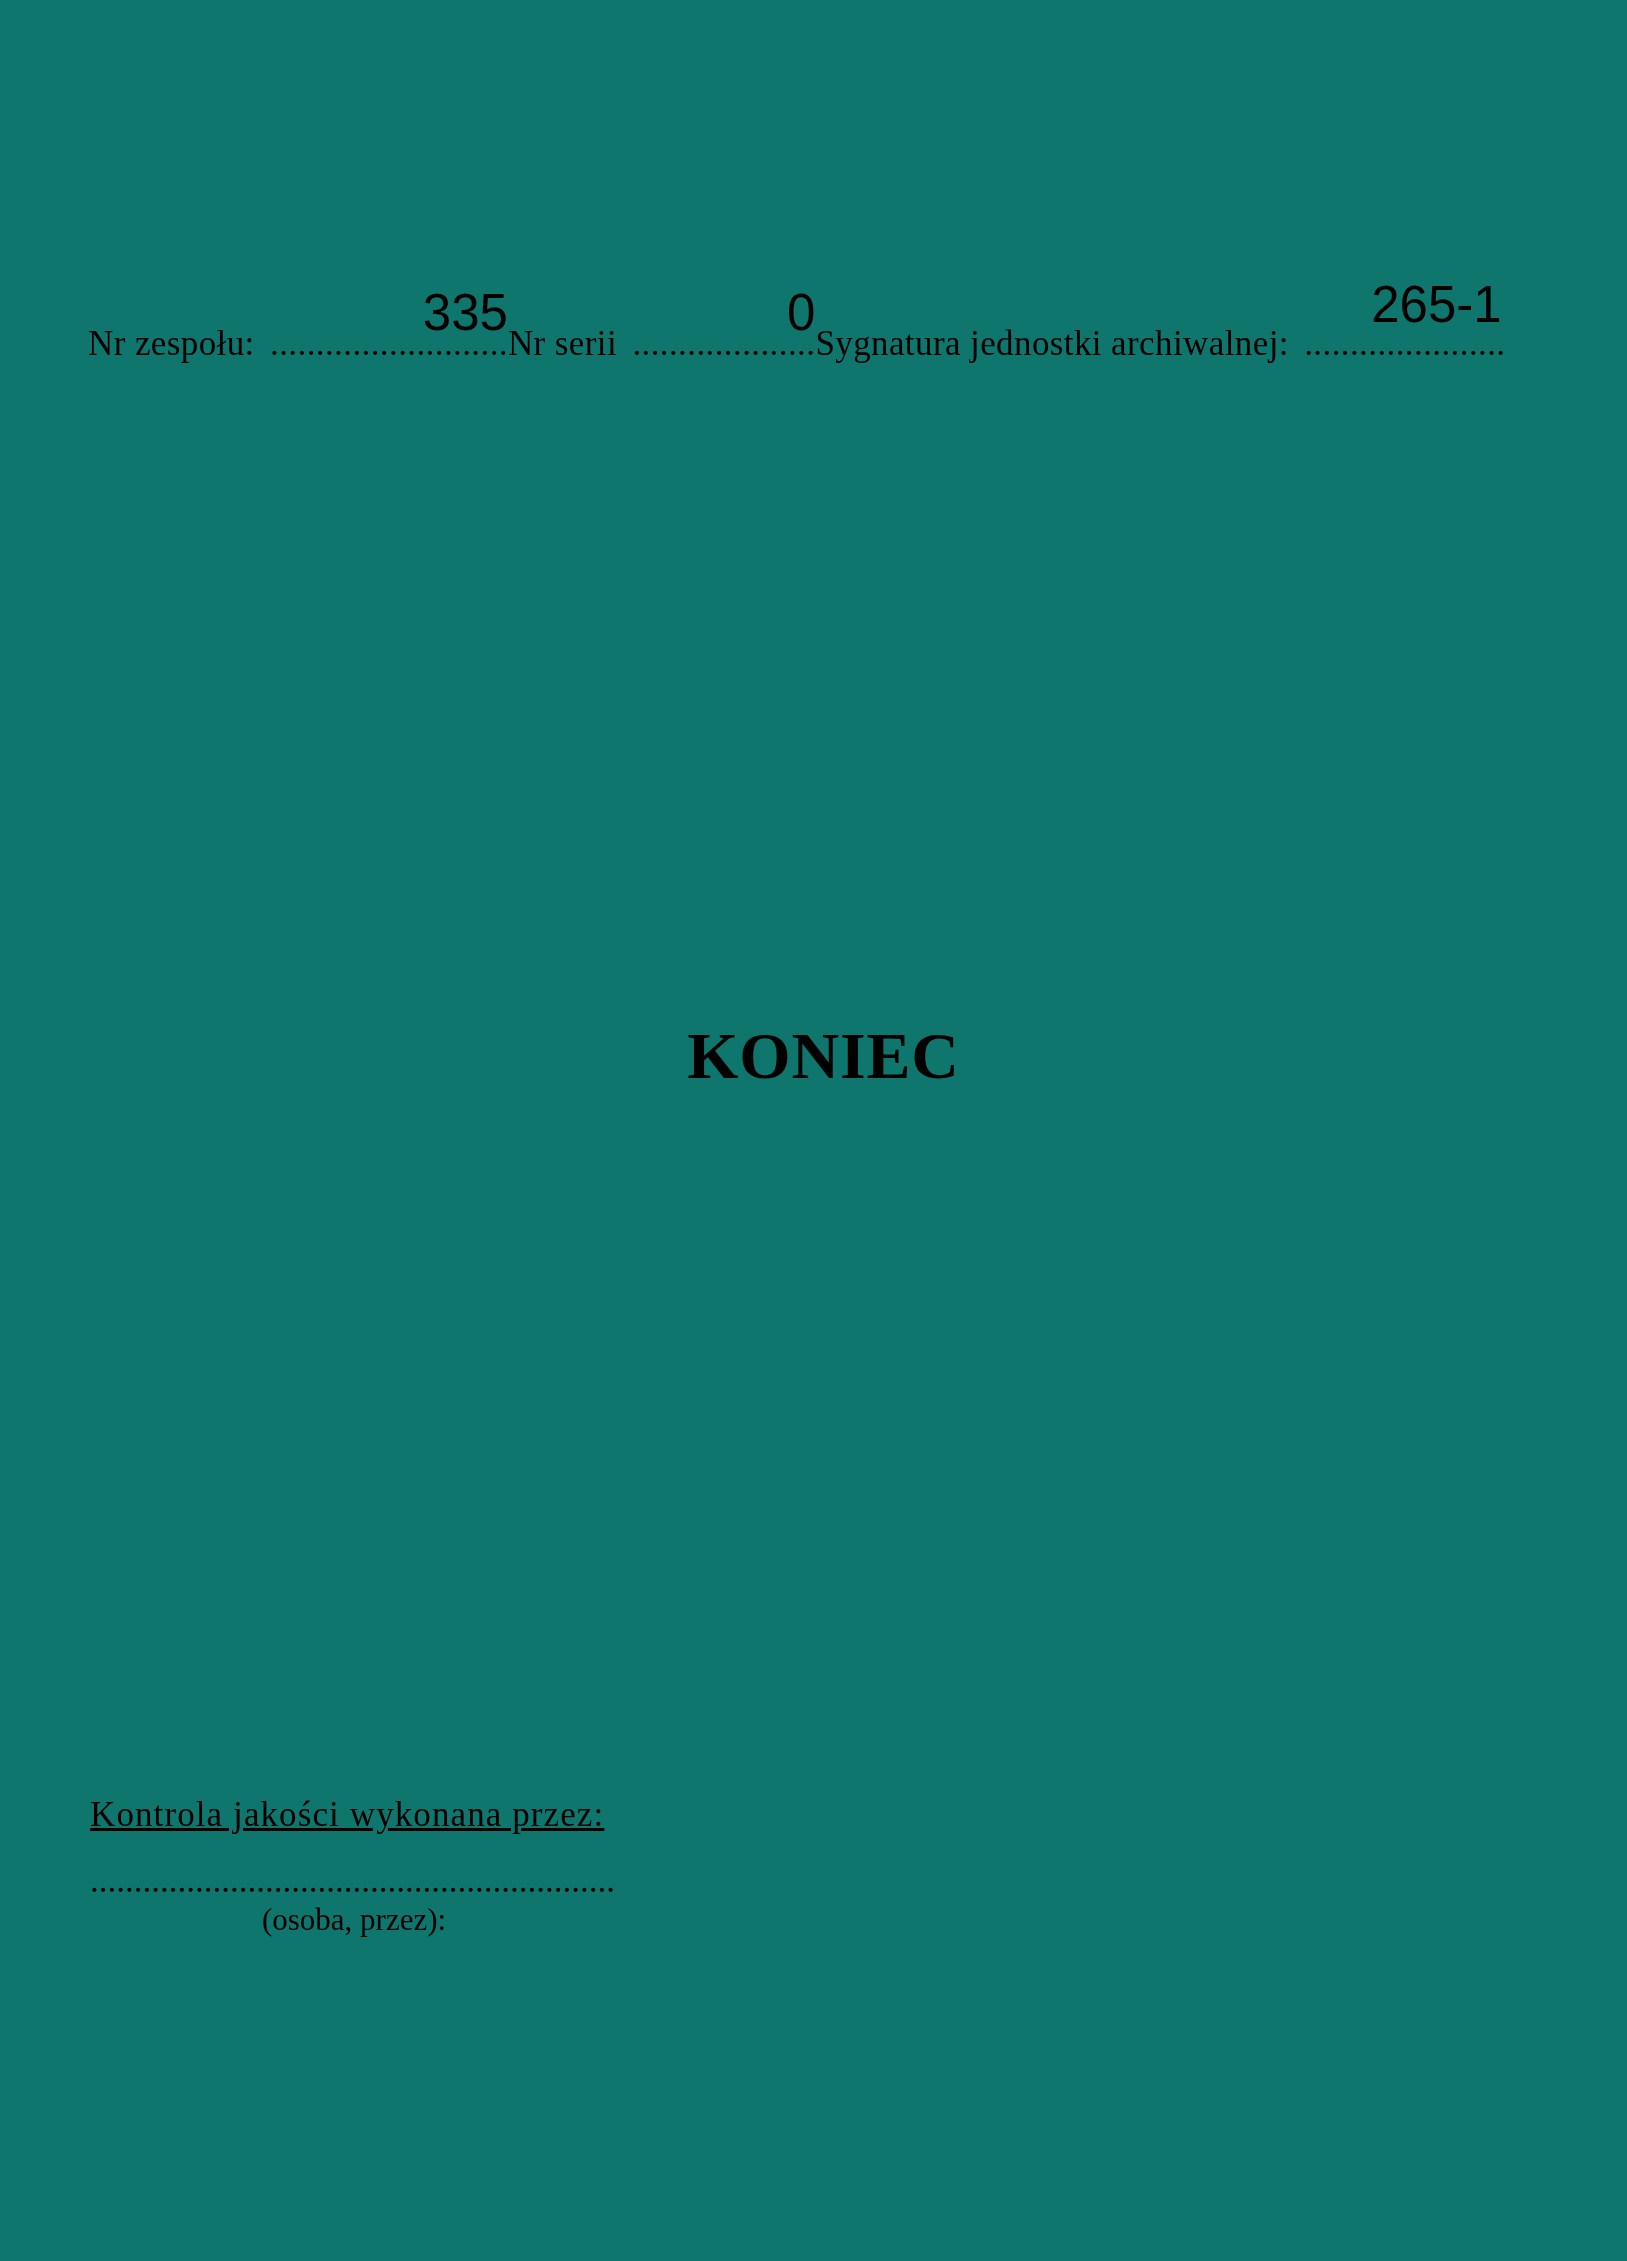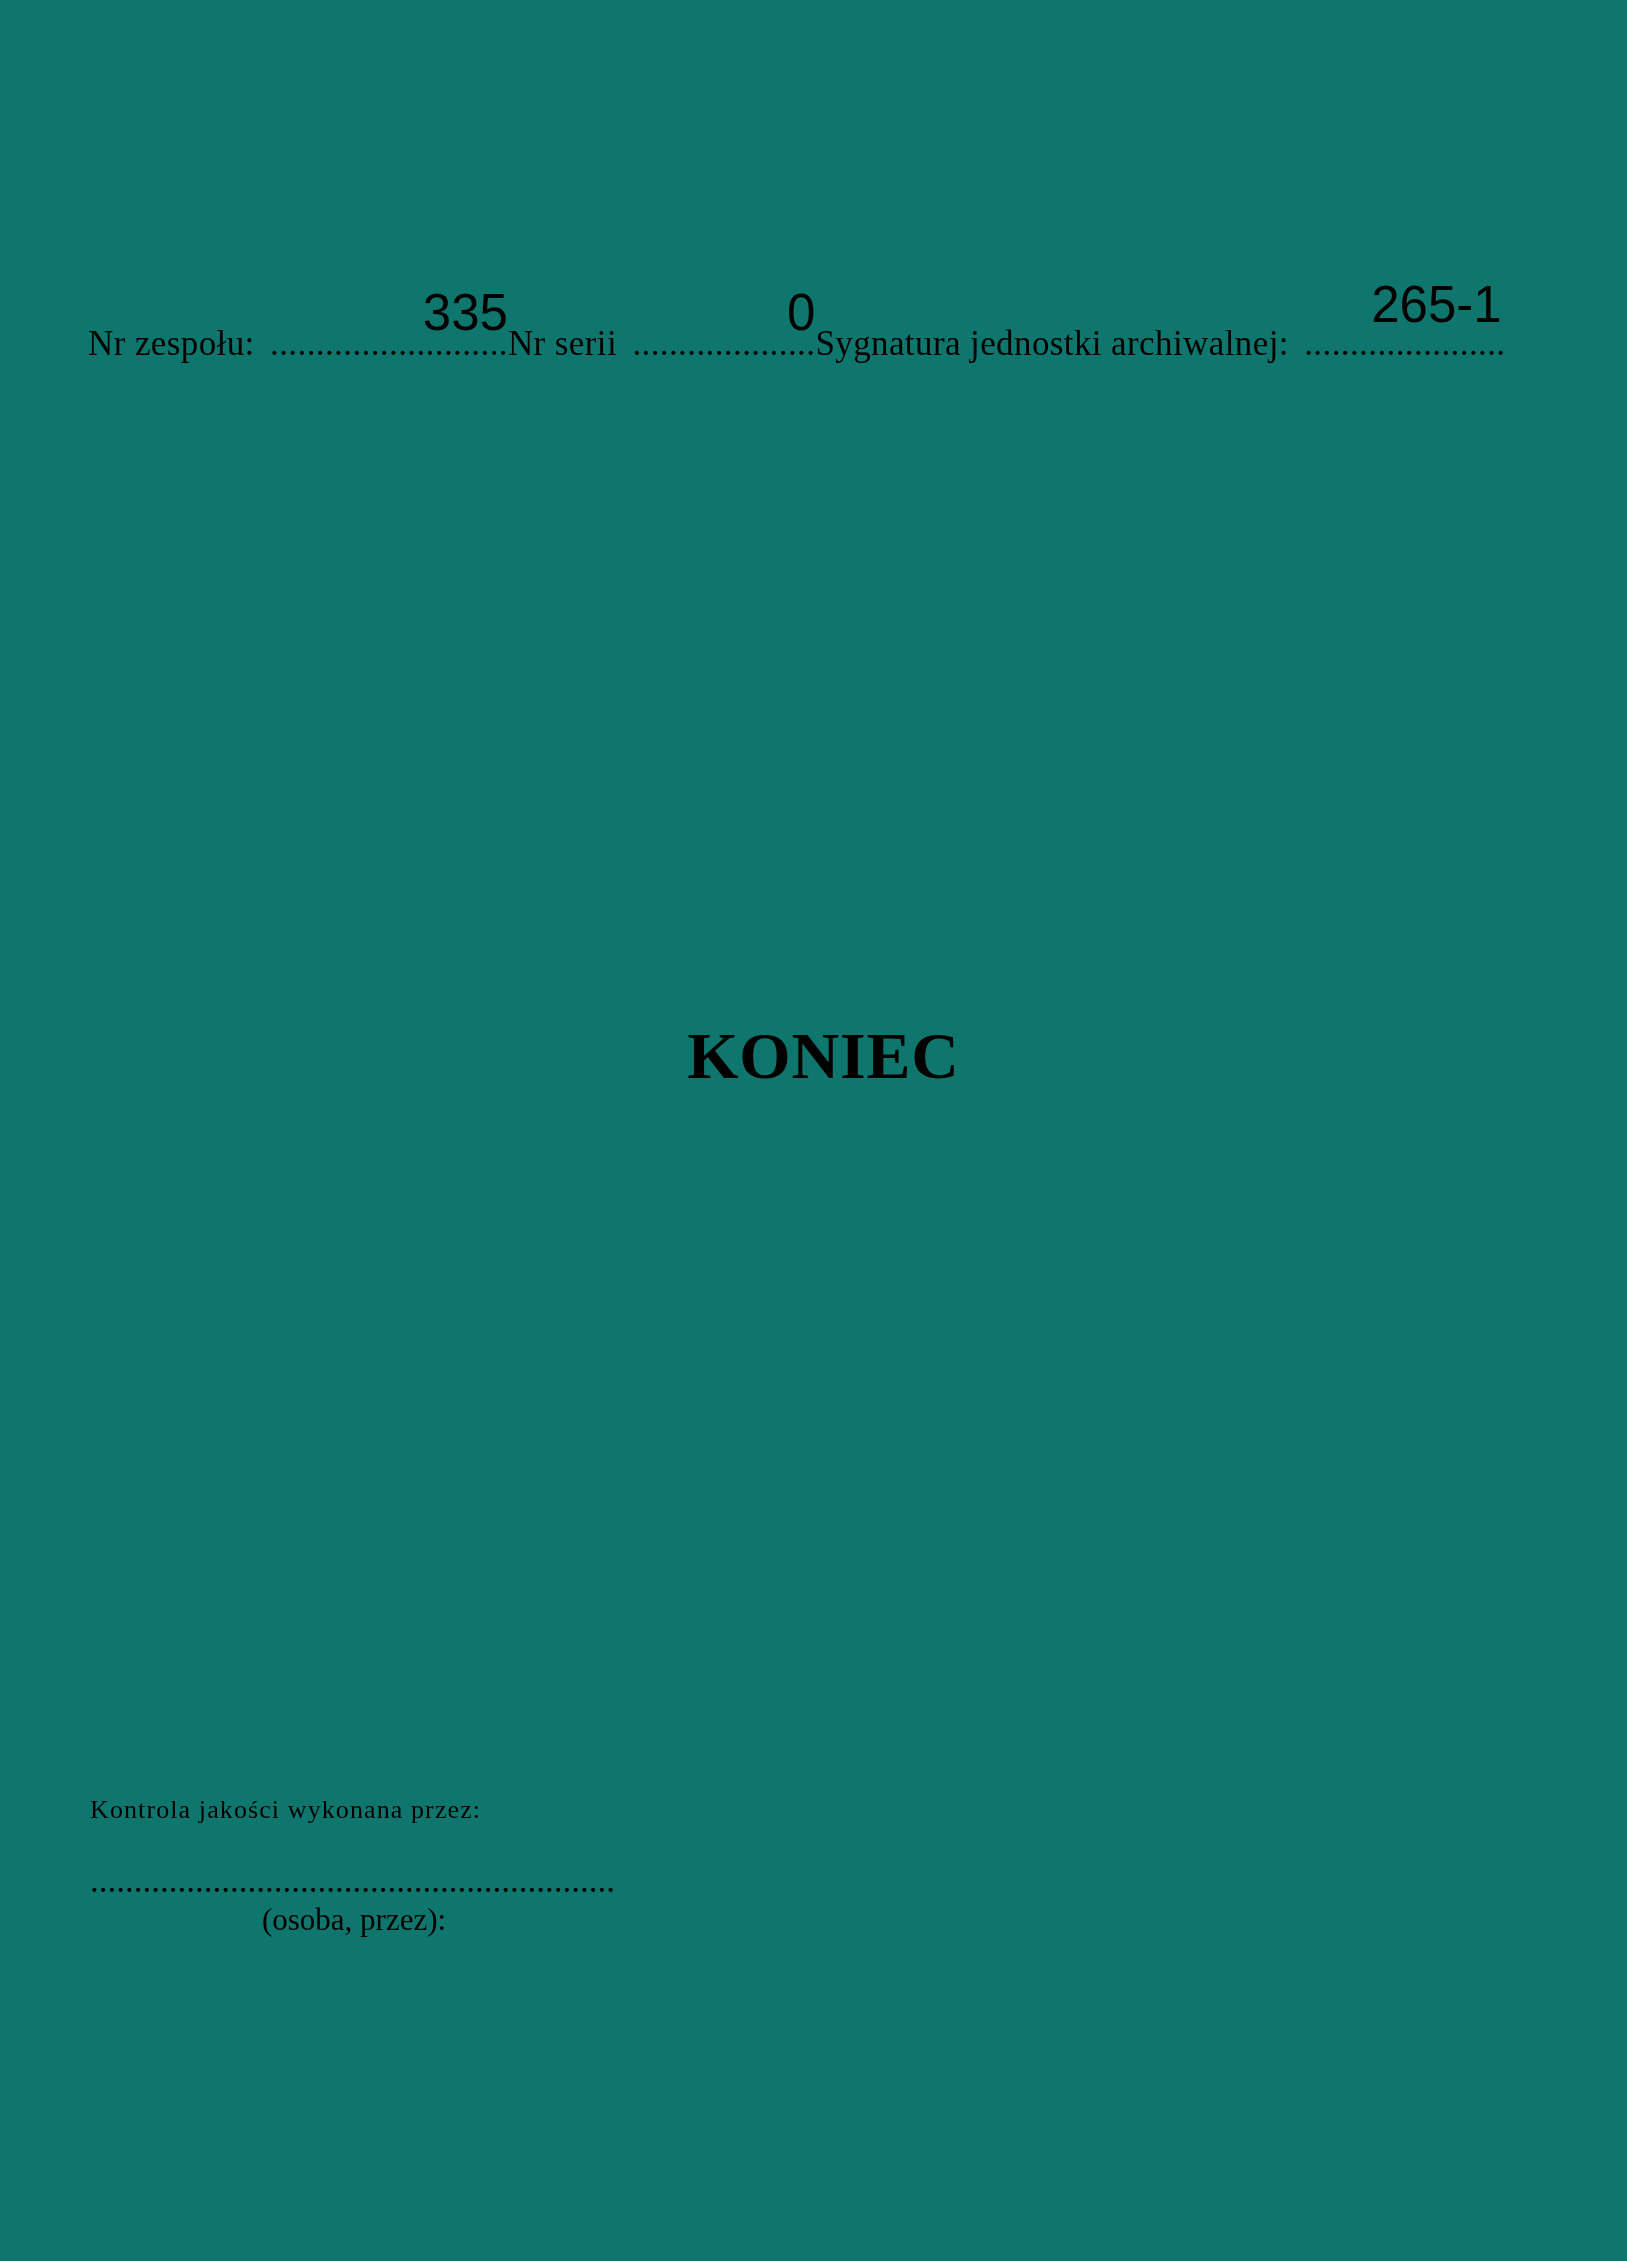--- a/index.html
+++ b/index.html
@@ -61,24 +61,25 @@
       font-weight: bold;
       font-size: 66px;
       line-height: 1;
       letter-spacing: 0.8px;
     }
     
     .footer-label {
       position: absolute;
       left: 90px;
       top: 1795px;
-      font-size: 26px;
+      font-size: 35px;
       line-height: 1.15;
       letter-spacing: 1.1px;
       white-space: nowrap;
+      text-decoration: underline;
     }
     .footer-dots {
       position: absolute;
       left: 90px;
       top: 1861px;
       font-size: 35px;
       line-height: 1.15;
       white-space: nowrap;
     }
     .footer-caption {

